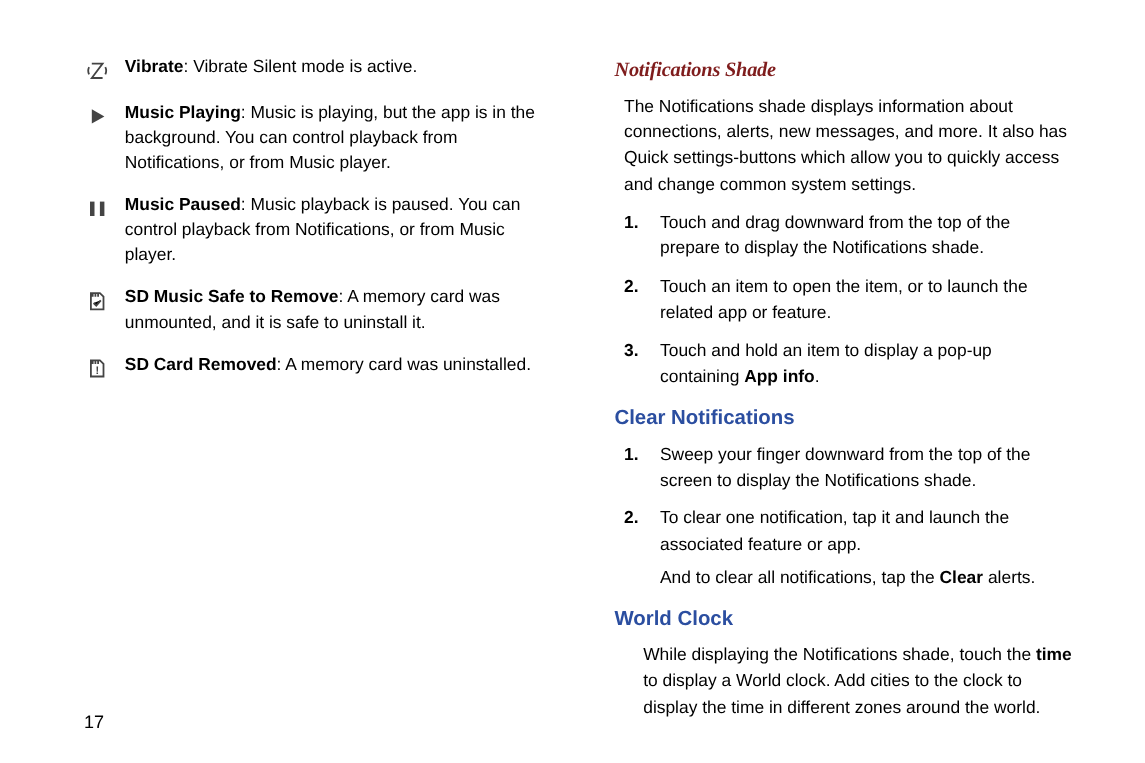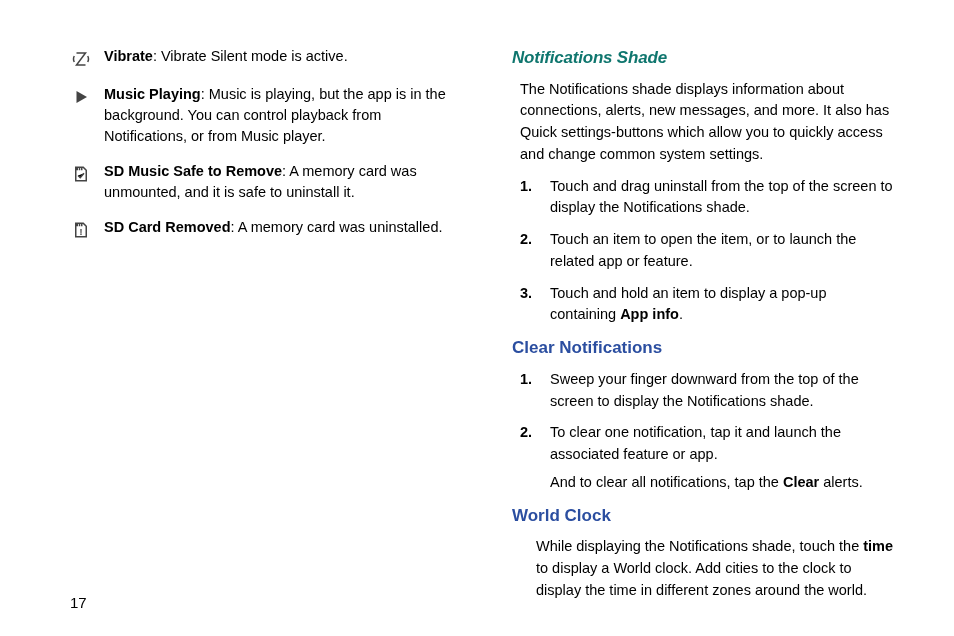--- a/index.html
+++ b/index.html
@@ -24,23 +24,23 @@
     display: flex; align-items: center; justify-content: center;
     color: #444;
   }
   .icon svg { width: 18px; height: 18px; }
   .item-text { flex: 1; font-size: 14.5px; line-height: 1.45; }
   .bold { font-weight: bold; }
   h2 {
     font-size: 17px;
     font-weight: bold;
     font-style: italic;
-    color: #0f766e;
+    color: #7f1d1d;
     margin-bottom: 8px;
-    font-family: Liberation Sans, sans-serif;
+    font-family: Liberation Serif, serif;
     letter-spacing: -0.2px;
   }
   h3 {
     font-size: 17px;
     font-weight: bold;
     color: #2b4ea0;
     margin: 10px 0 8px 0;
     font-family: Arial, sans-serif;
   }
   .para { font-size: 14.5px; margin: 0 0 10px 8px; line-height: 1.5; }
@@ -90,20 +90,29 @@
 
     <div class="item">
       <span class="icon">
         <svg viewBox="0 0 24 24">
             <path fill="#444" d="M6 4 L20 12 L6 20 Z"></path>
           </svg>
       </span>
       <div class="item-text"><span class="bold">Music Playing</span><span>: Music is playing, but the app is in the background. You can control playback from Notifications, or from Music player.</span></div>
     </div>
 
+    <div class="item">
+      <span class="icon">
+        <svg viewBox="0 0 24 24">
+            <rect x="4" y="4" width="5" height="16" fill="#444"></rect>
+            <rect x="15" y="4" width="5" height="16" fill="#444"></rect>
+          </svg>
+      </span>
+      <div class="item-text"><span class="bold">Music Paused</span><span>: Music playback is paused. You can control playback from Notifications, or from Music player.</span></div>
+    </div>
 
 
     <div class="item">
       <span class="icon">
         <svg viewBox="0 0 24 24">
             <path fill="none" stroke="#444" stroke-width="2" d="M5 3 h10 l4 4 v14 h-14 Z M7 3v4M10 3v4M13 3v4"></path>
             <path stroke="#444" stroke-width="2" d="M8 14l3 3 5-6"></path>
           </svg>
       </span>
       <div class="item-text"><span class="bold">SD Music Safe to Remove</span><span>: A memory card was unmounted, and it is safe to uninstall it.</span></div>
@@ -119,21 +128,21 @@
       <div class="item-text"><span class="bold">SD Card Removed</span><span>: A memory card was uninstalled.</span></div>
     </div>
 
   </div>
 
   <div class="col">
     <h2>Notifications Shade</h2>
     <p class="para">The Notifications shade displays information about connections, alerts, new messages, and more. It also has Quick settings-buttons which allow you to quickly access and change common system settings.</p>
 
     <ol>
-      <li>Touch and drag uninstall from the top of the screen to display the Notifications shade.</li>
+      <li>Touch and drag downward from the top of the prepare to display the Notifications shade.</li>
       <li>Touch an item to open the item, or to launch the related app or feature.</li>
       <li><span>Touch and hold an item to display a pop-up containing </span><span class="bold">App info</span><span>.</span></li>
     </ol>
 
     <h3>Clear Notifications</h3>
     <ol>
       <li>Sweep your finger downward from the top of the screen to display the Notifications shade.</li>
       <li>To clear one notification, tap it and launch the associated feature or app.</li>
     </ol>
     <p class="cont"><span>And to clear all notifications, tap the </span><span class="bold">Clear</span><span> alerts.</span></p>

